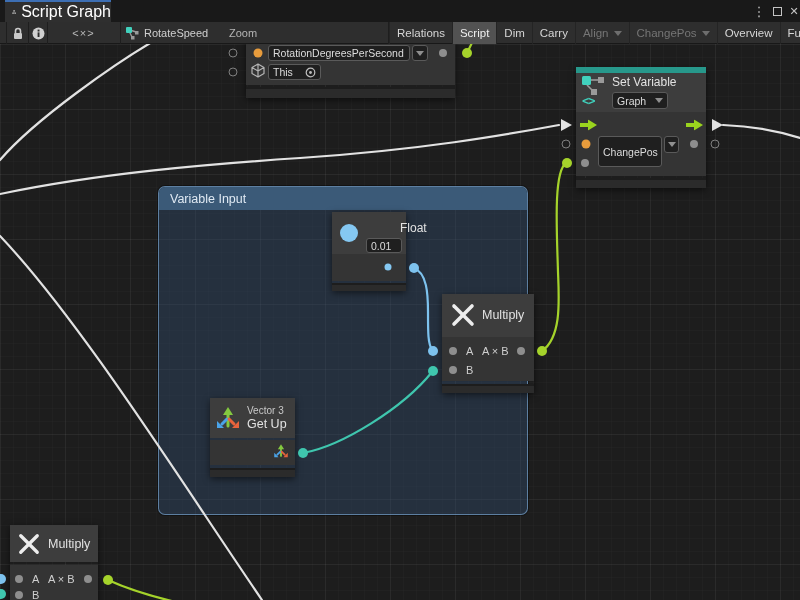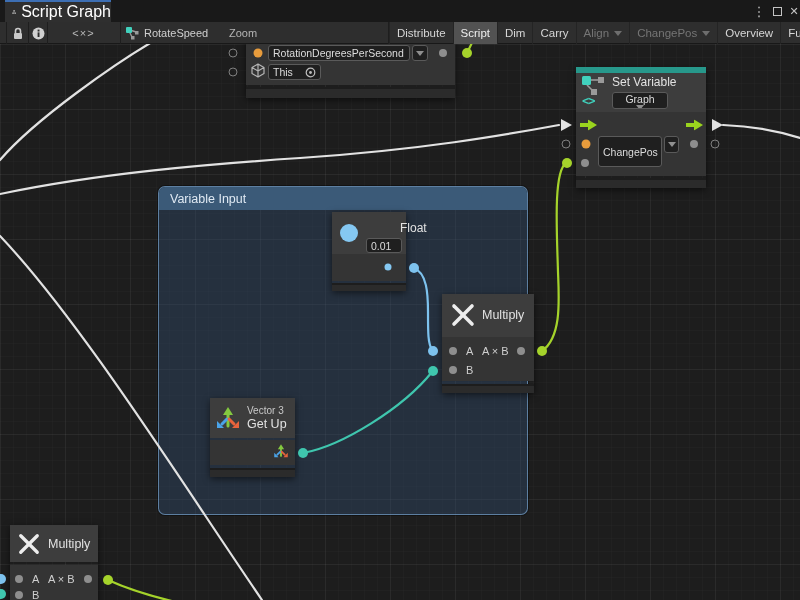--- a/index.html
+++ b/index.html
@@ -142,21 +142,21 @@
 
     <div class="tbtn" style="left:230px; width:26px;">
       <span class="zoom-label">Zoom</span>
     </div>
     <div class="slider-track"></div>
     <div class="slider-handle"></div>
     <div class="zoom-val">0.9x</div>
 
     <div class="rbtns">
       <div class="rbtn">
-        <span>Distribute</span>
+        <span>Relations</span>
         </div>
       <div class="rbtn active">
         <span>Script</span>
         </div>
       <div class="rbtn">
         <span>Dim</span>
         </div>
       <div class="rbtn">
         <span>Carry</span>
         </div>
@@ -228,21 +228,21 @@
       <div class="nb" style="top:45px; height:64px;"></div>
       <svg class="abs" style="left:6px; top:9px;" width="24" height="20" viewBox="0 0 24 20">
         <line x1="9" y1="4" x2="17" y2="4" stroke="#9a9a9a" stroke-width="1.6"></line>
         <line x1="5" y1="9" x2="11" y2="15" stroke="#9a9a9a" stroke-width="1.6"></line>
         <rect x="0" y="0" width="9" height="9" rx="1.5" fill="#41d1bd"></rect>
         <rect x="16" y="1" width="6" height="6" fill="#9a9a9a"></rect>
         <rect x="9" y="13" width="6" height="6" fill="#9a9a9a"></rect>
       </svg>
       <span class="angle-glyph" style="left:6px; top:27px;">&lt;&gt;</span>
       <div class="ntitle" style="left:36px; top:8px; font-size:12px;">Set Variable</div>
-      <div class="field" style="left:36px; top:25px; width:56px; height:17px; justify-content:space-between;flex-direction:column;">
+      <div class="field" style="left:36px; top:25px; width:56px; height:17px; justify-content:space-between;">
         <span>Graph</span>
         <span class="caret"></span>
       </div>
       <div class="field" style="left:22px; top:69px; width:64px; height:31px;">
         <span>ChangePos</span>
       </div>
       <div class="ddbtn" style="left:88px; top:69px; width:15px; height:17px;">
         <span class="caret"></span>
       </div>
       <div class="nf"></div>

